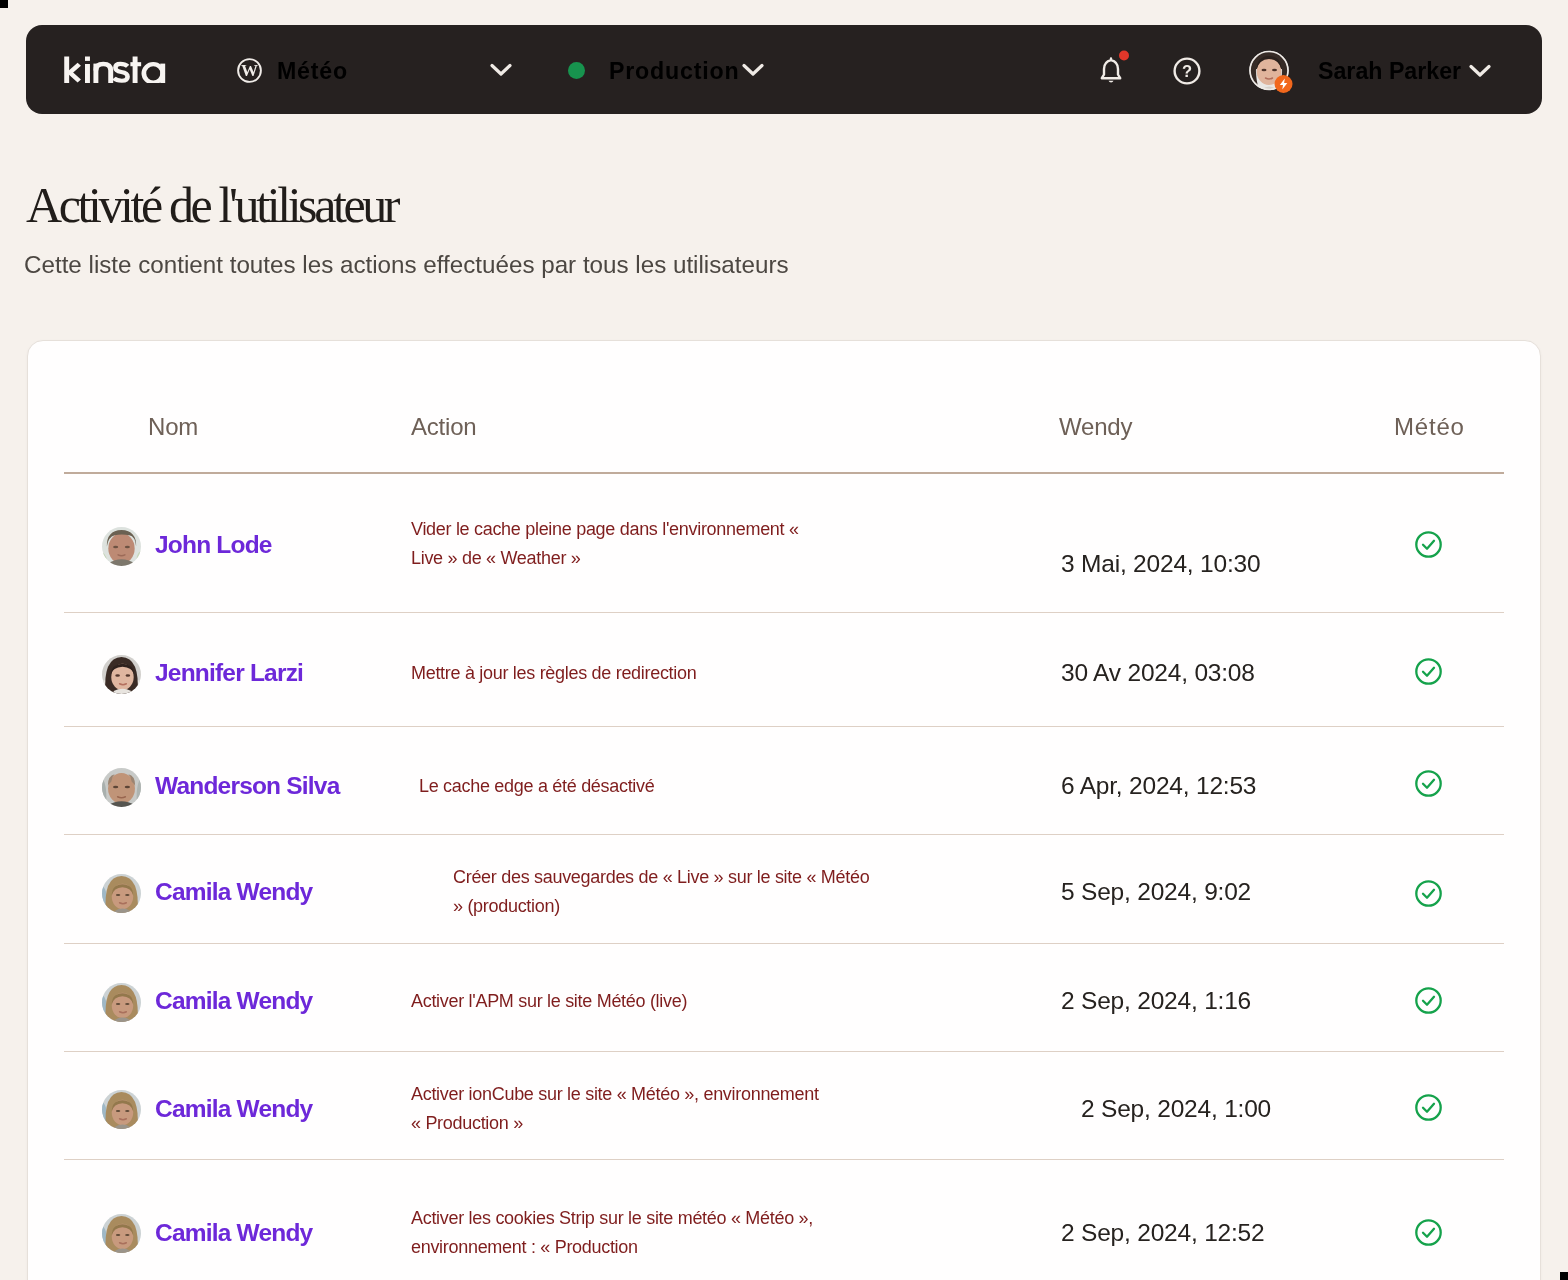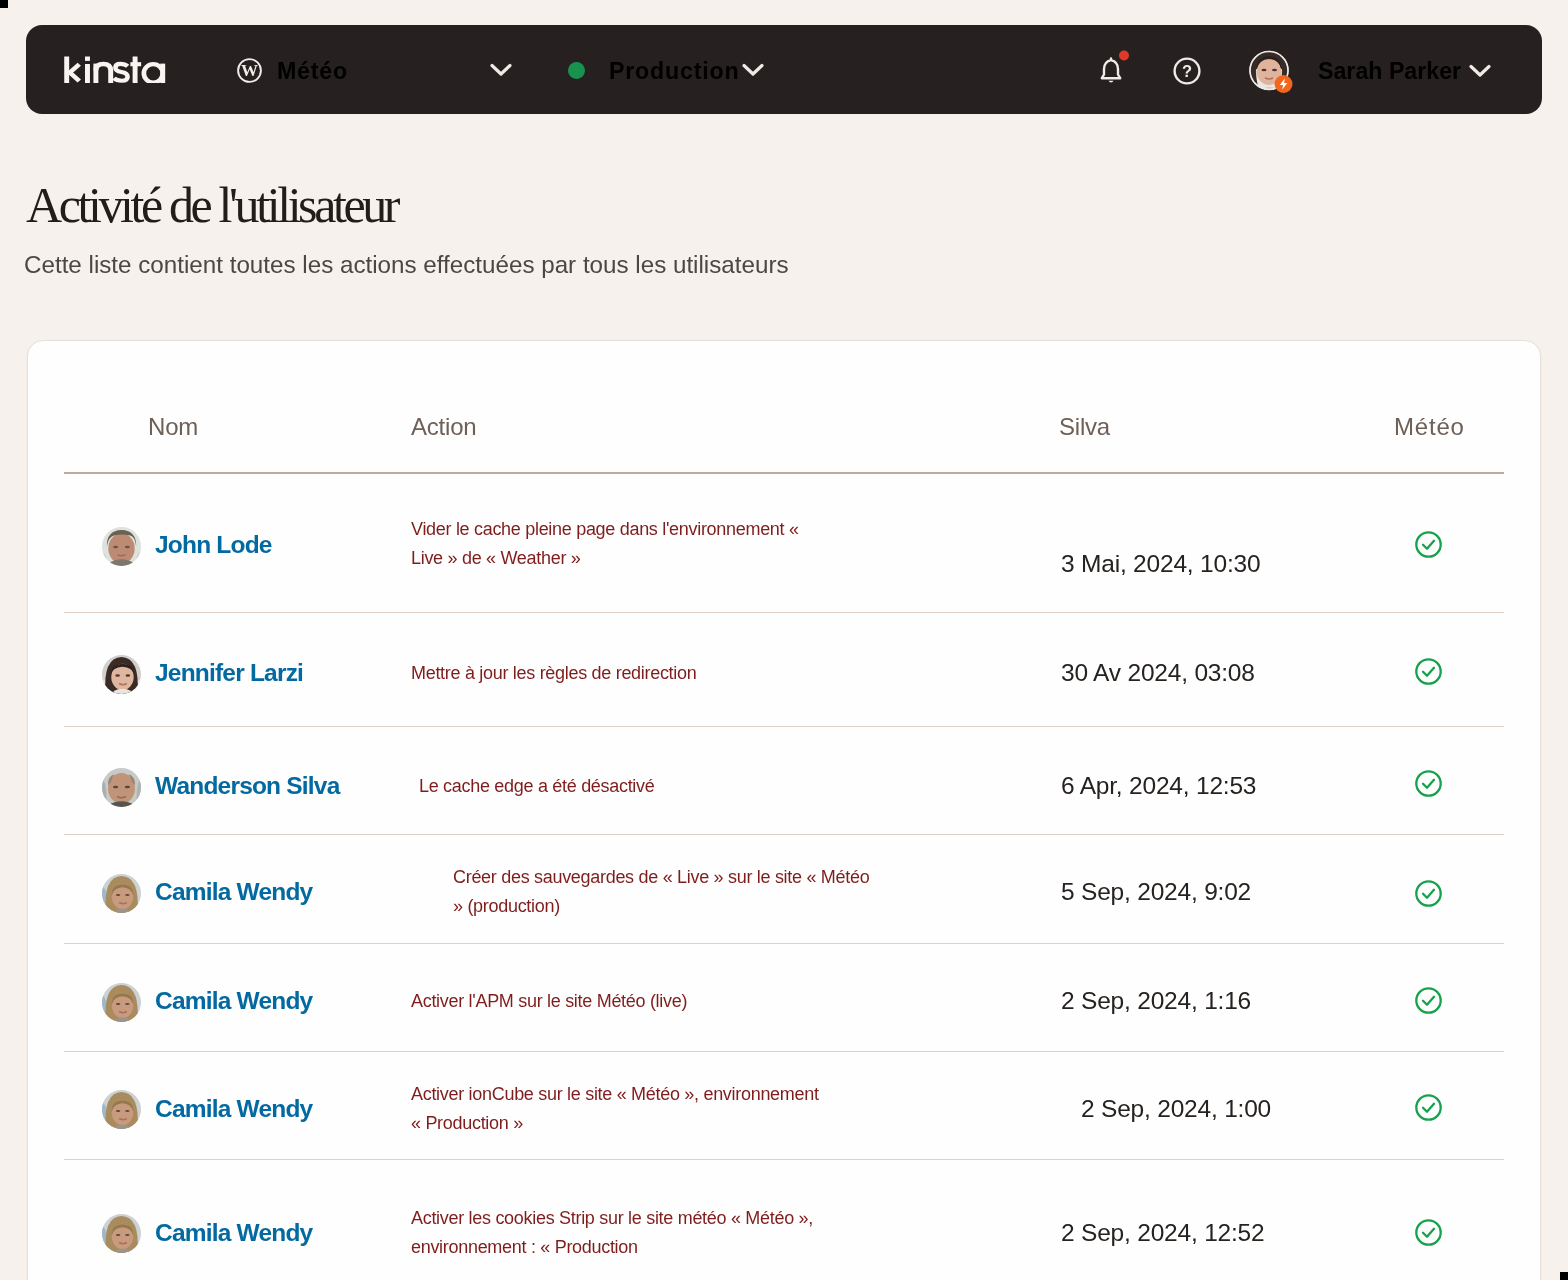--- a/index.html
+++ b/index.html
@@ -19,21 +19,21 @@
   #h1 { left:26px; top:174px; font-family:"Liberation Serif", serif; font-size:50px; font-weight:400; color:#211d1a; letter-spacing:-3.4px; line-height:62px; }
   #sub { left:24px; top:249.5px; font-size:24.2px; line-height:30px; color:#4c4742; letter-spacing:0px; }
 
   
   #card { left:27px; top:340px; width:1514px; height:960px; background:#fffefe; border:1px solid #e6e0da; border-radius:16px; box-shadow:0 1px 3px rgba(40,30,20,0.04); }
 
   .hdr { color:#6e6057; font-size:24px; letter-spacing:-0.2px; }
   .sep { left:64px; width:1440px; height:1.4px; background:#ded0c5; }
   #hdrline { left:64px; top:471.5px; width:1440px; height:2px; background:#c0ab9b; }
 
-  .name { font-size:24.5px; font-weight:700; color:#0369a1; letter-spacing:-0.8px; white-space:nowrap; }
+  .name { font-size:24.5px; font-weight:700; color:#6d28d9; letter-spacing:-0.8px; white-space:nowrap; }
   .act  { font-size:18px; color:#7f1d1d; letter-spacing:-0.3px; line-height:29px; white-space:nowrap; }
   .time { font-size:24.5px; color:#26221f; letter-spacing:-0.2px; white-space:nowrap; }
   .av { width:39px; height:39px; border-radius:50%; overflow:hidden; }
 </style>
 </head>
 <body>
 <div id="corner-tl" class="abs"></div>
 <div id="corner-br" class="abs"></div>
 
 <div id="nav" class="abs"></div>
@@ -99,21 +99,21 @@
     <path d="M2 2.5 L11 11 L20 2.5" fill="none" stroke="#efeae5" stroke-width="3.2" stroke-linecap="round" stroke-linejoin="round"></path>
   </svg>
 
 <div id="h1" class="abs">Activité de l'utilisateur</div>
 <div id="sub" class="abs">Cette liste contient toutes les actions effectuées par tous les utilisateurs</div>
 
 <div id="card" class="abs"></div>
 
 <div class="abs hdr" style="left:100px; top:413px;margin-left:48px;">Nom</div>
 <div class="abs hdr" style="left:411px; top:413px;">Action</div>
-<div class="abs hdr" style="left:1059px; top:413px;">Silva</div>
+<div class="abs hdr" style="left:1059px; top:413px;">Wendy</div>
 <div class="abs hdr" style="left:1394px; top:413px; letter-spacing:0.8px;">Météo</div>
 <div id="hdrline" class="abs"></div>
 
 <div class="abs sep" style="top:612px;"></div>
 <div class="abs sep" style="top:726px;"></div>
 <div class="abs sep" style="top:834px;"></div>
 <div class="abs sep" style="top:943px;"></div>
 <div class="abs sep" style="top:1051px;"></div>
 <div class="abs sep" style="top:1159px;"></div>
 

